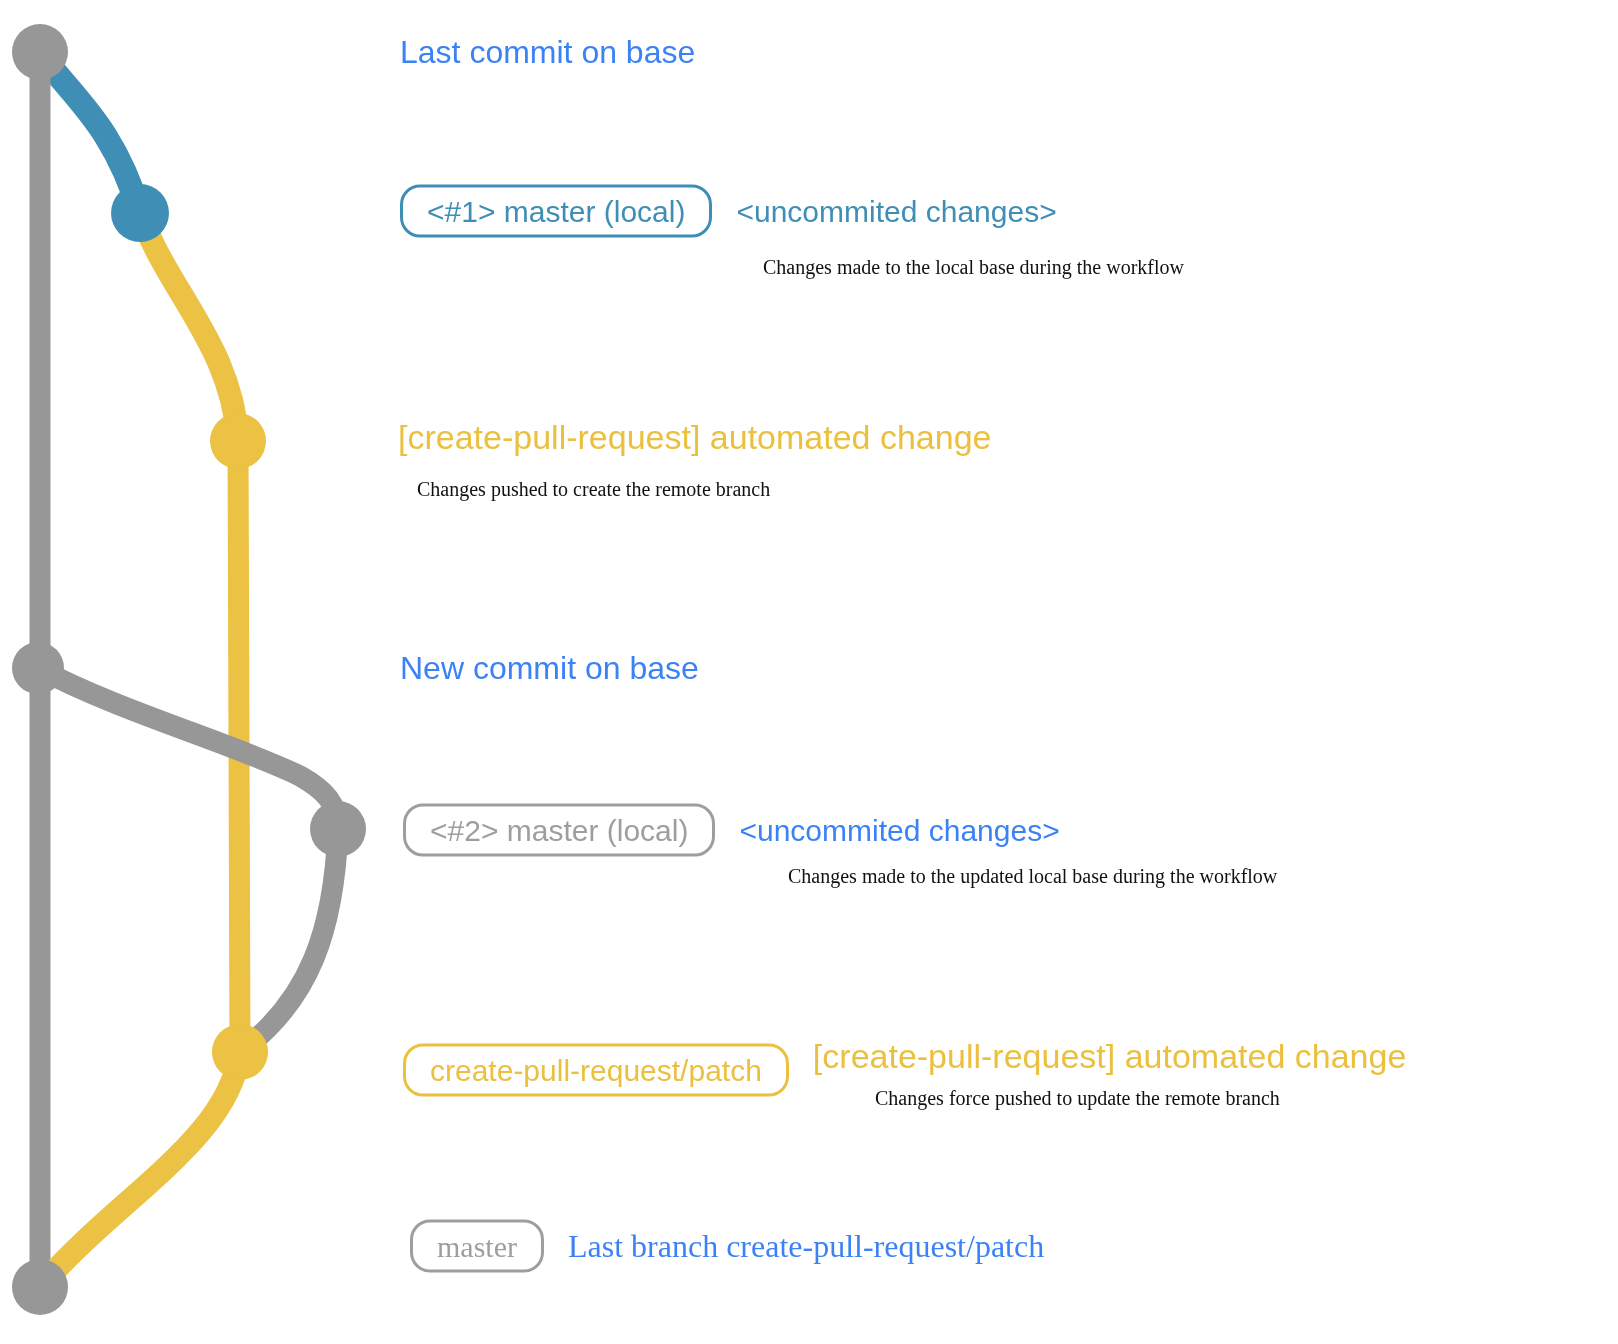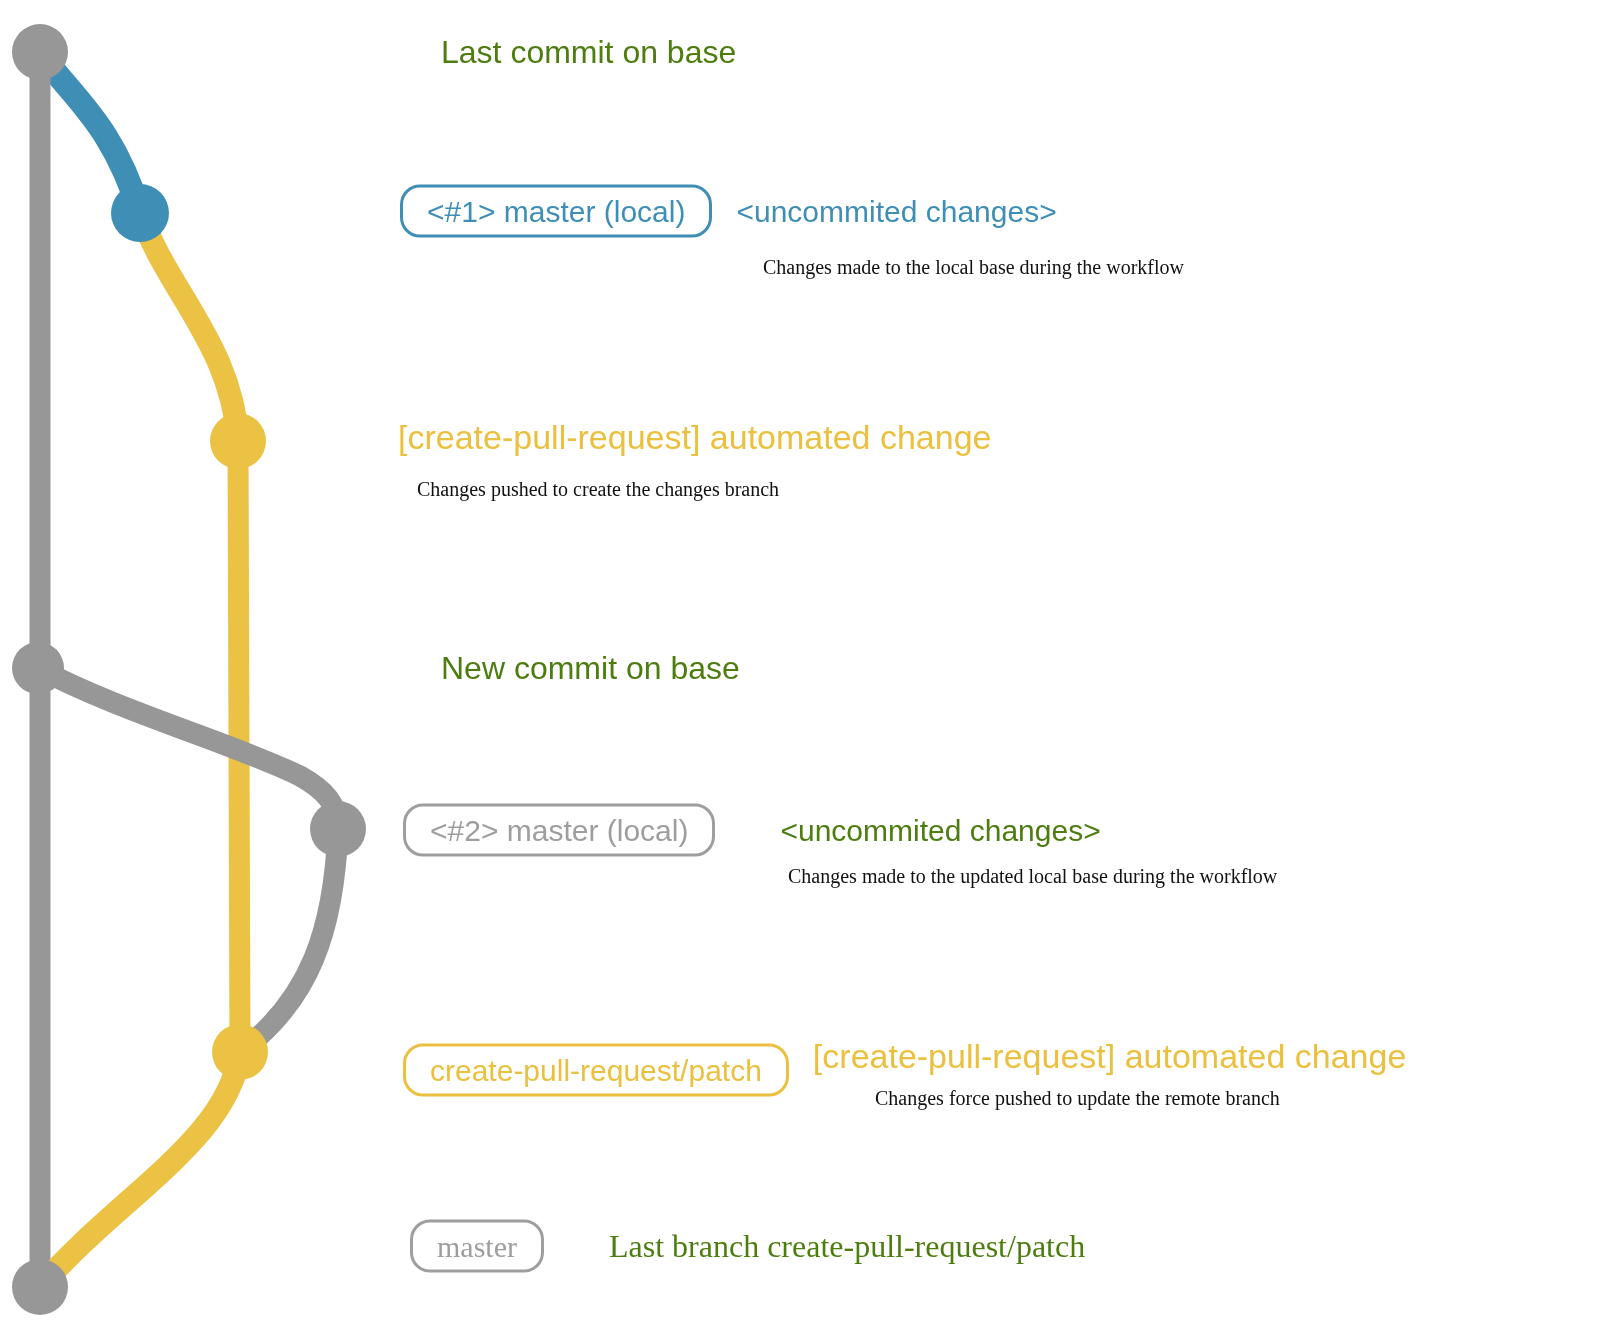--- a/index.html
+++ b/index.html
@@ -12,21 +12,21 @@
   }
   .graph-svg{position:absolute;left:0;top:0;}
   .row{
     position:absolute;
     display:flex;
     align-items:center;
     gap:24px;
     transform:translateY(-50%);
     white-space:nowrap;
   }
-  .msg-gray{color:#4d7c0f;font-size:32px;margin-left:41px;}
+  .msg-gray{color:#3b82f6;font-size:32px;}
   .msg-blue{color:#3E8EB5;font-size:30px;}
   .msg-yellow{color:#EBC03E;font-size:34px;}
   .ref-box{
     border:3px solid;
     border-radius:20px;
     padding:7px 24px;
     font-size:30px;
     line-height:1.1;
   }
   .ref-blue{border-color:#3E8EB5;color:#3E8EB5;}
@@ -77,21 +77,21 @@
 
   <div class="row" style="left:400px;top:211px;">
     <span class="ref-box ref-blue">&lt;#1&gt; master (local)</span>
     <span class="msg-blue">&lt;uncommited changes&gt;</span>
   </div>
   <div class="note" style="left:763px;top:267px;">Changes made to the local base during the workflow</div>
 
   <div class="row" style="left:398px;top:437px;">
     <span class="msg-yellow">[create-pull-request] automated change</span>
   </div>
-  <div class="note" style="left:417px;top:489px;">Changes pushed to create the changes branch</div>
+  <div class="note" style="left:417px;top:489px;">Changes pushed to create the remote branch</div>
 
   <div class="row" style="left:400px;top:668px;align-items:flex-end;">
     <span class="msg-gray">New commit on base</span>
   </div>
 
   <div class="row" style="left:403px;top:830px;">
     <span class="ref-box ref-gray">&lt;#2&gt; master (local)</span>
     <span class="msg-gray" style="font-size:30px;">&lt;uncommited changes&gt;</span>
   </div>
   <div class="note" style="left:788px;top:876px;">Changes made to the updated local base during the workflow</div>

